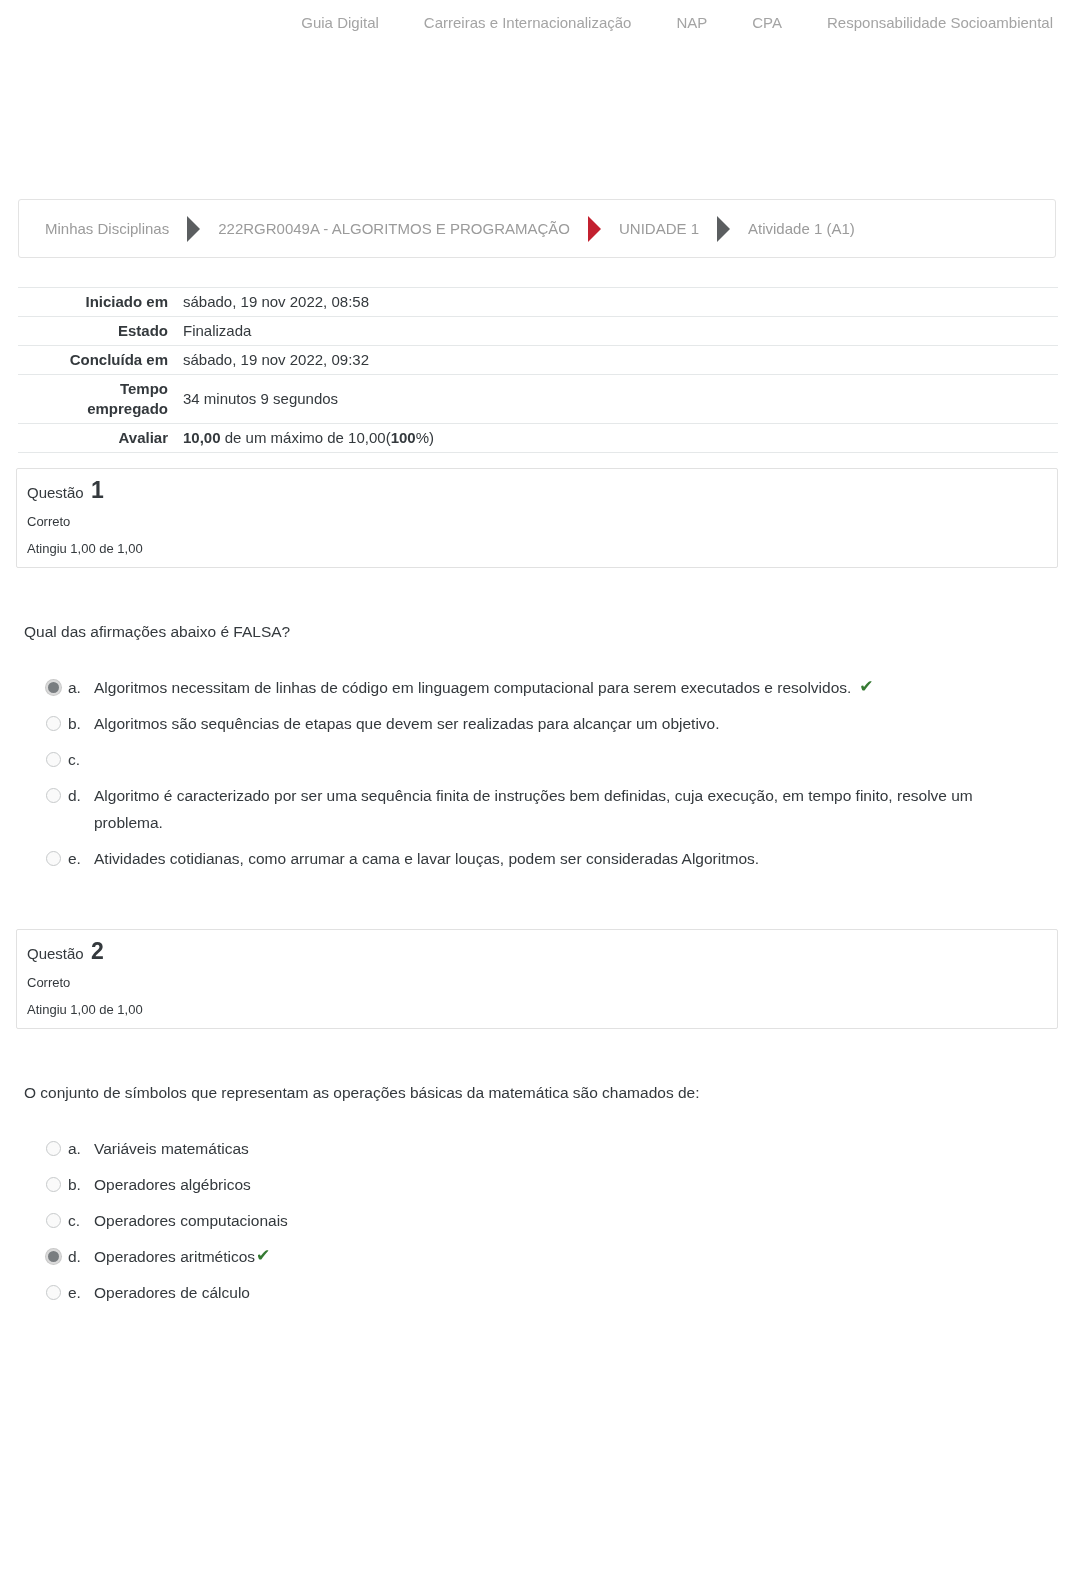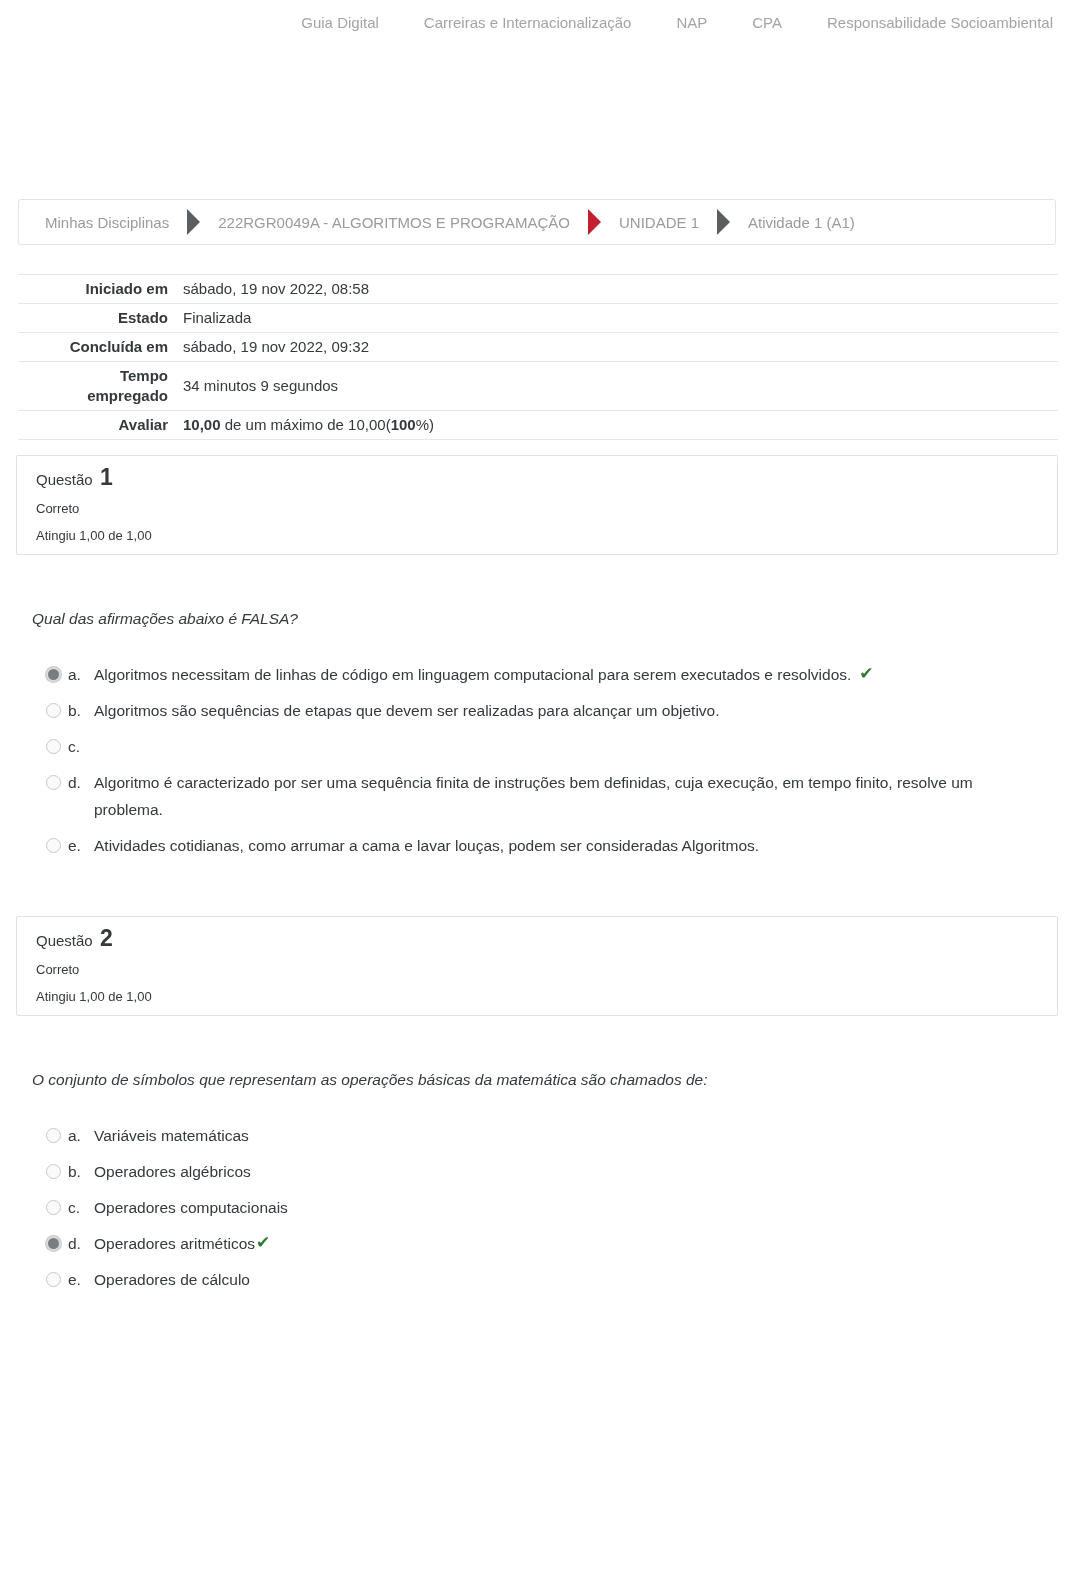--- a/index.html
+++ b/index.html
@@ -12,21 +12,21 @@
 
   
   .topnav {
     display:flex; justify-content:flex-end; gap:33px;
     padding:13px 23px 0 0; color:#a4a4a4; font-size:15px; line-height:19px;
   }
   .topnav span { cursor:pointer; white-space:nowrap;margin-left:12px; }
 
   
   .breadcrumb {
-    margin:167px 18px 0 18px; width:1038px; height:46px;
+    margin:167px 18px 0 18px; width:1038px; height:59px;
     border:1px solid #e3e3e3; border-radius:3px;
     display:flex; align-items:center; gap:18px;
     padding-left:26px; box-sizing:border-box;
     color:#9b9b9b; font-size:15px; white-space:nowrap; overflow:hidden;
   }
   .crumb { cursor:pointer; }
   .crumb.current { cursor:default; }
   .arrow {
     width:0; height:0; flex:0 0 auto;
     border-top:13px solid transparent; border-bottom:13px solid transparent;
@@ -44,30 +44,30 @@
   .summary th {
     width:112px; padding:4px 0 4px 38px; text-align:right;
     font-weight:bold; vertical-align:top; line-height:20px;margin-top:19px;
   }
   .summary td { padding:4px 0 4px 15px; text-align:left; line-height:20px; }
 
   
   .qinfo {
     margin:15px 16px 0 16px; width:1042px; box-sizing:border-box;
     border:1px solid #e1e1e1; border-radius:2px;
-    padding:6px 12px 10px 19px;
+    padding:6px 12px 10px 10px;
   }
   .qinfo.second { margin-top:57px; }
   .qno-line { font-size:15px; line-height:30px; }
   .qno { font-size:23px; font-weight:600; margin-left:3px; }
   .qstate { margin-top:5px; font-size:13px; line-height:17px; }
   .qgrade { margin-top:10px; font-size:13px; line-height:17px; }
 
   
-  .qtext { margin:53px 0 0 32px; font-size:15.5px; line-height:21px;font-style:italic; }
+  .qtext { margin:53px 0 0 24px; font-size:15.5px; line-height:21px; }
   .answers { margin-top:32px; }
   .answer {
     display:flex; align-items:flex-start;
     margin:0 0 9px 36px; font-size:15.5px; line-height:27px;
   }
   .radio {
     flex:0 0 15px; width:15px; height:15px; margin:6px 0 0 10px;
     border-radius:50%; border:1px solid #c7cacb; background:#fafafa;
     box-sizing:border-box; cursor:pointer;
   }

